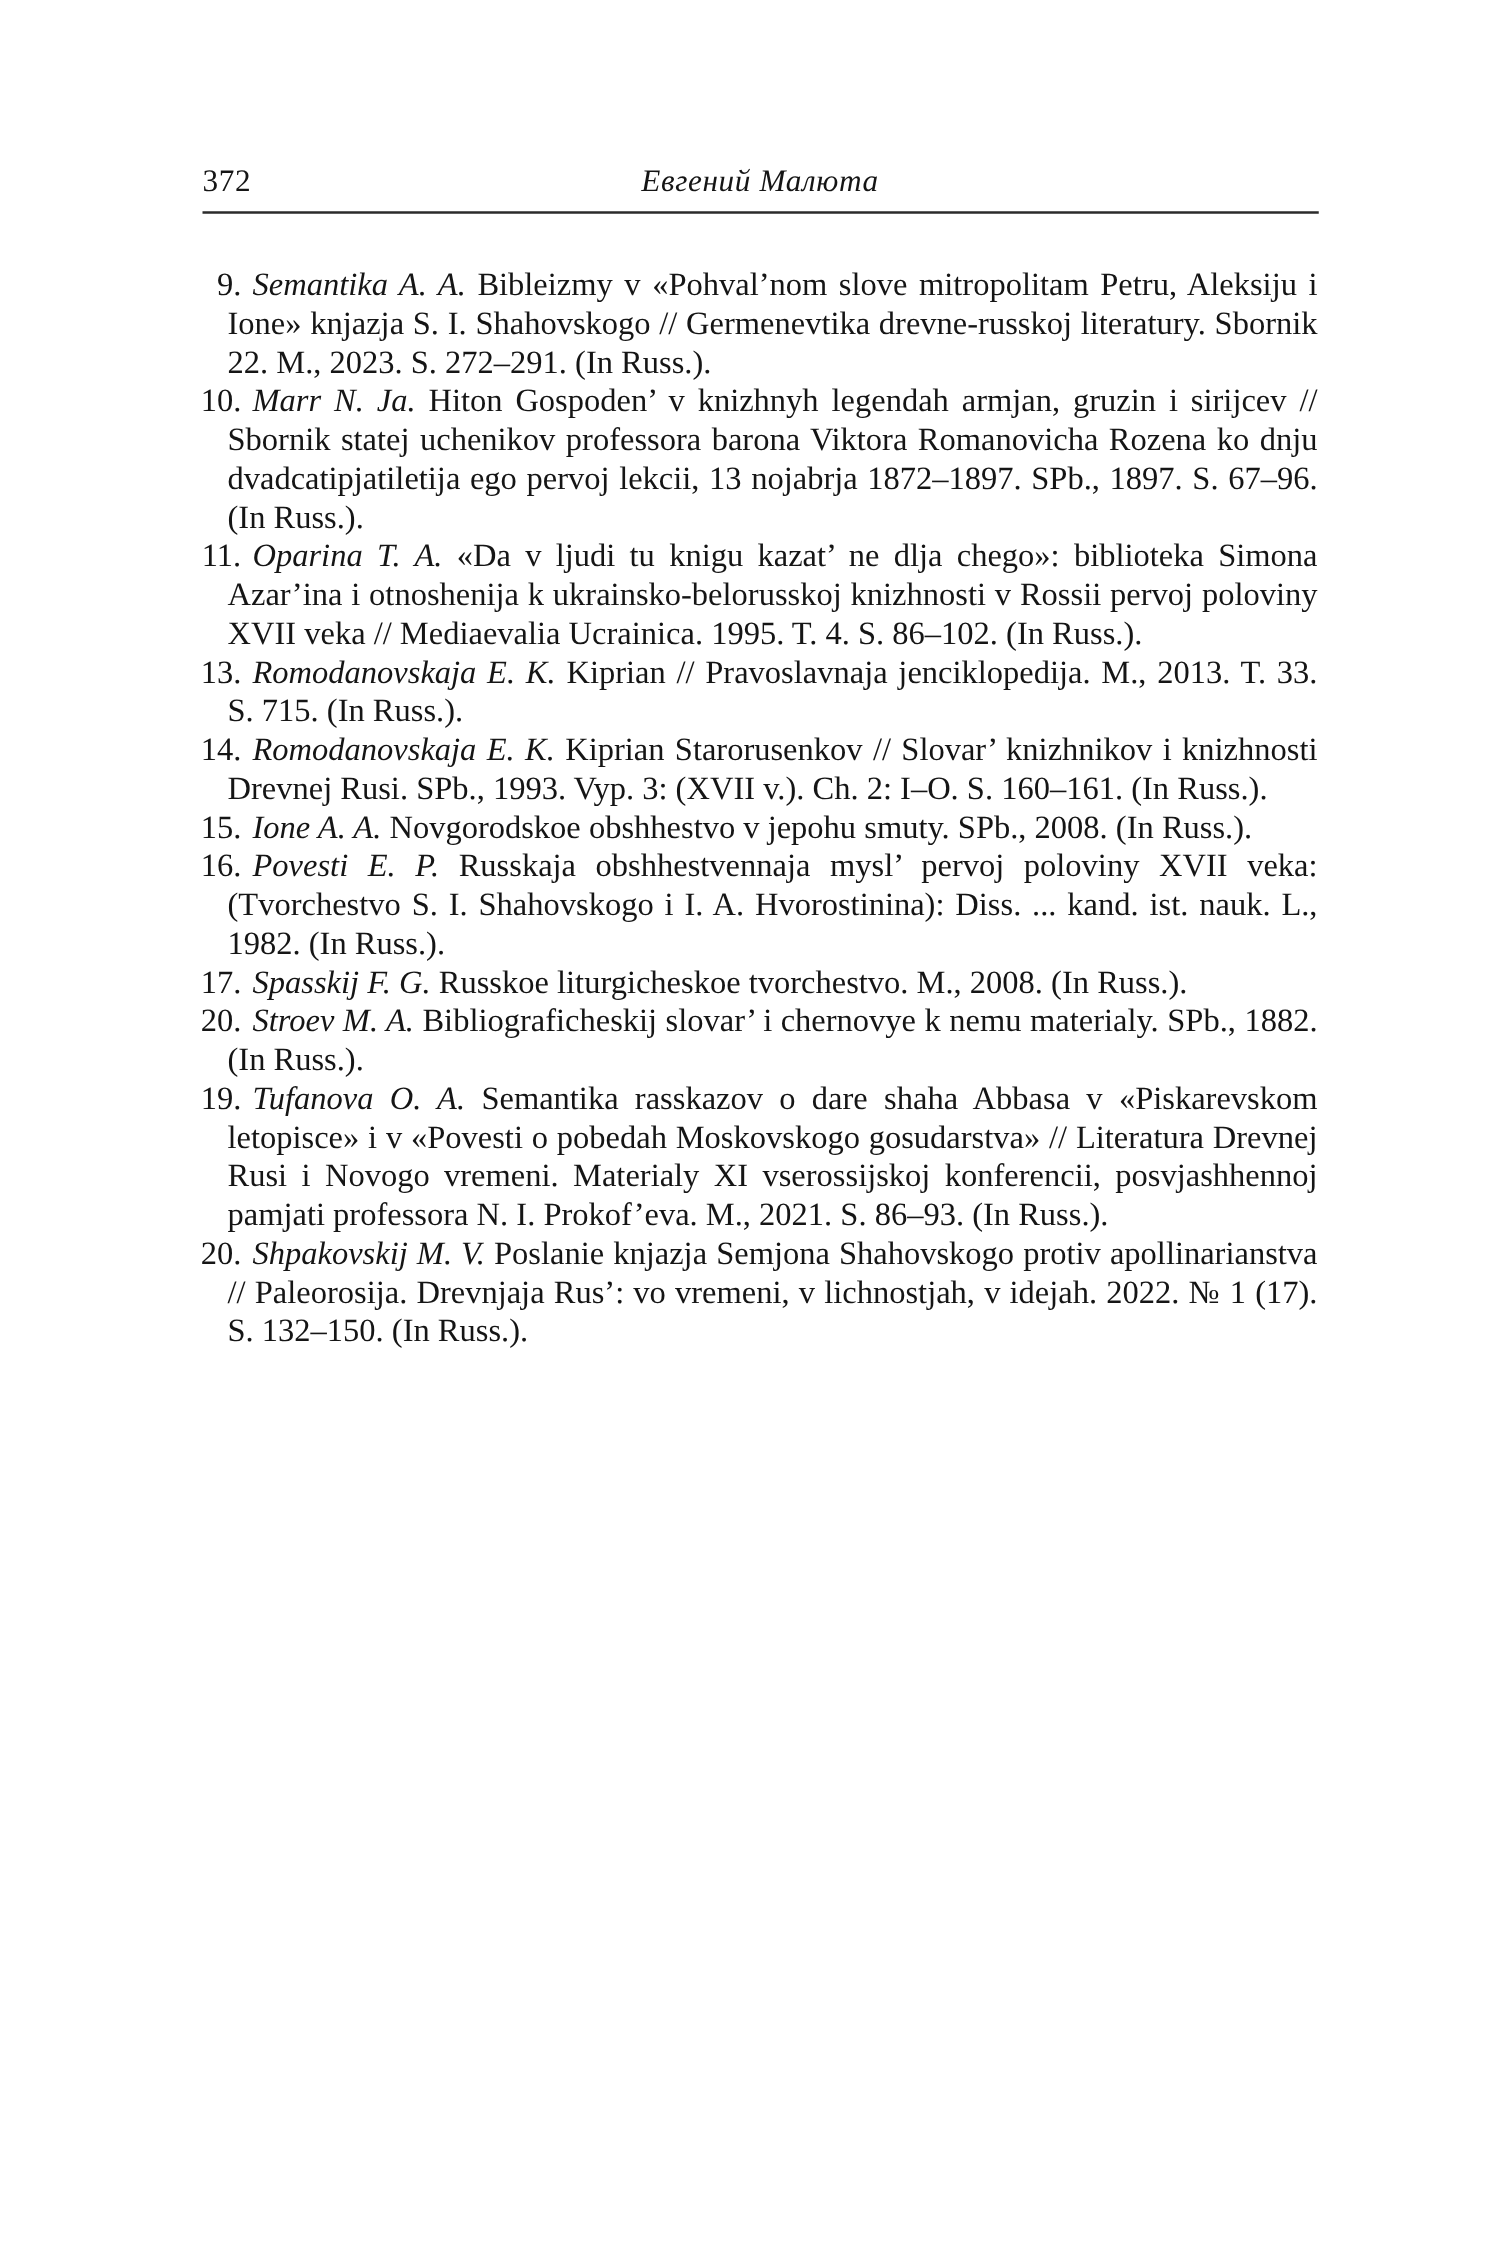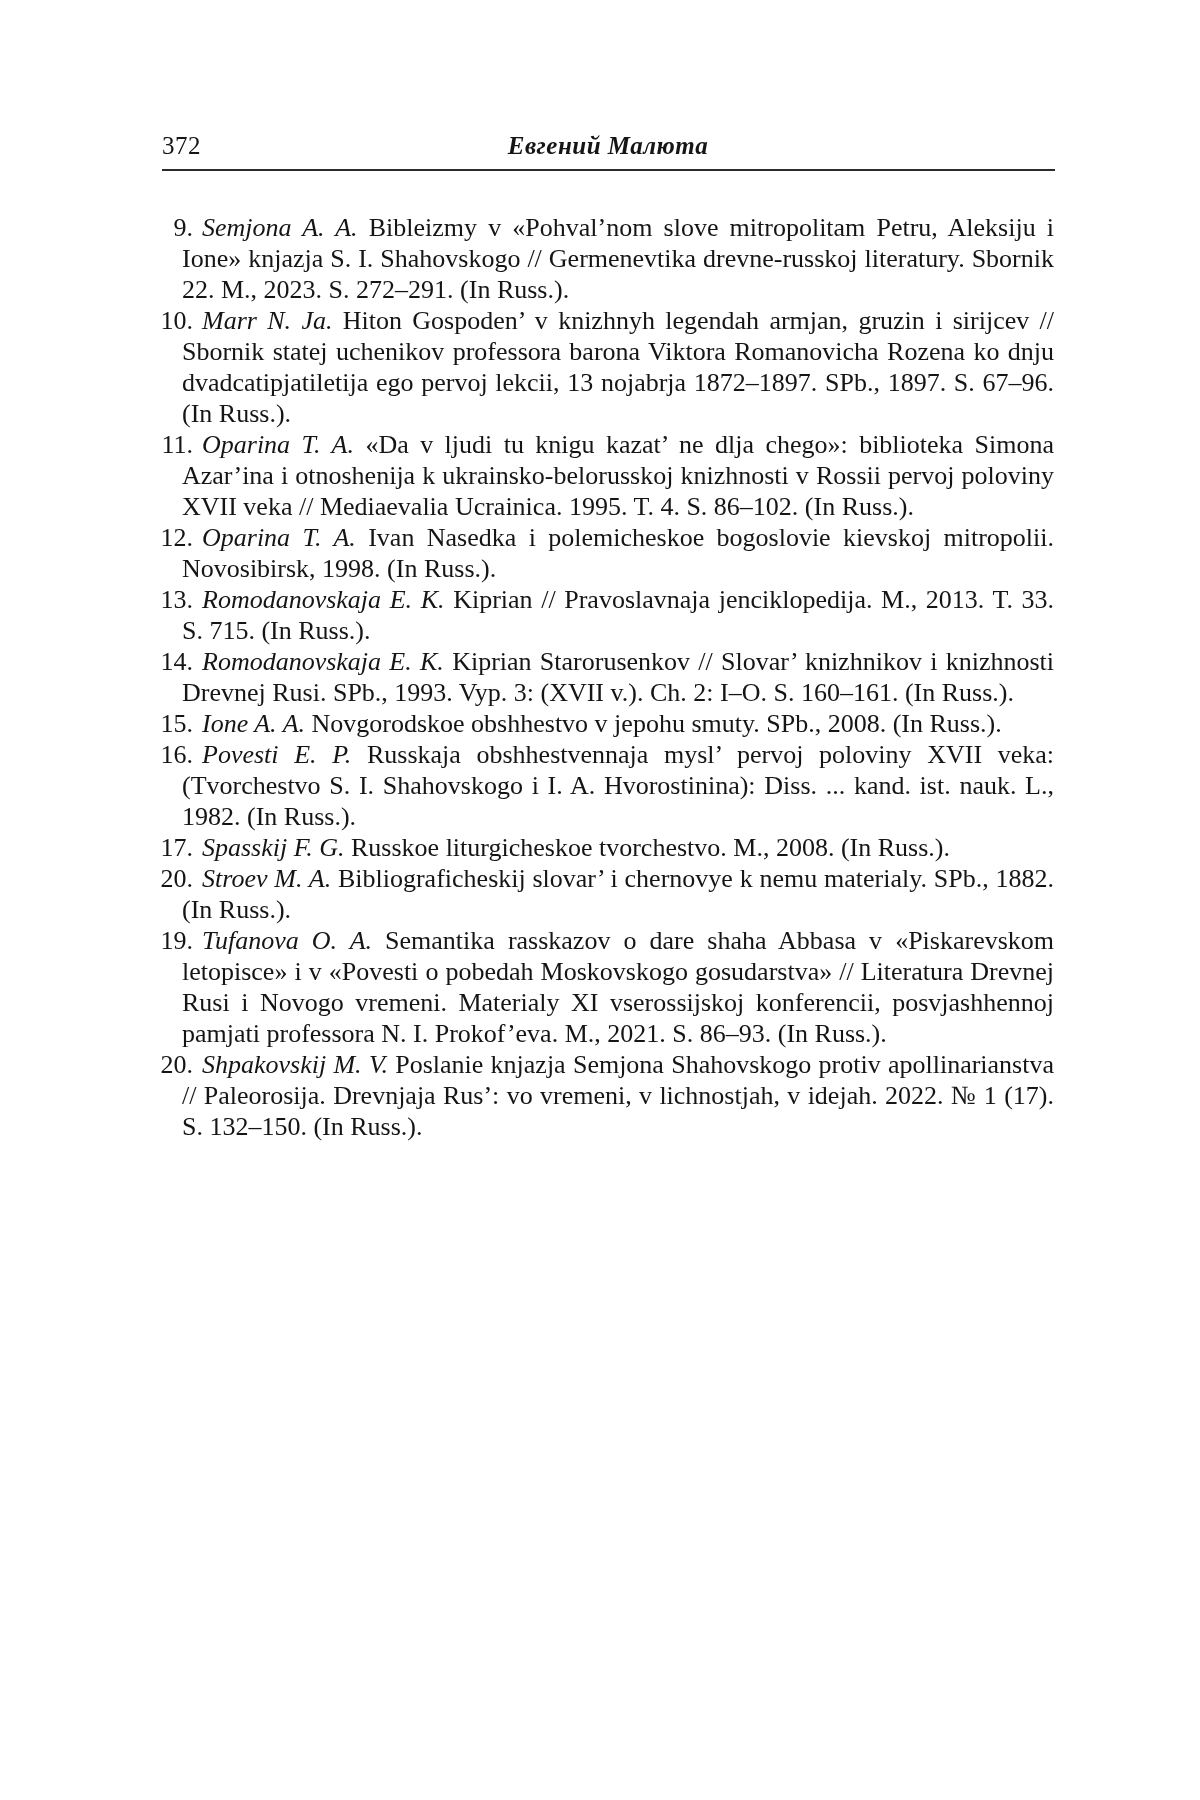--- a/index.html
+++ b/index.html
@@ -25,21 +25,20 @@
     position:absolute;
     left:0; top:0;
     letter-spacing:0.5px;
   }
   .running-title{
     position:absolute;
     left:0; right:0;
     text-align:center;
     font-style:italic;
     letter-spacing:0.5px;
-    font-weight:bold;
   }
   .rule{
     position:absolute;
     top:169px;
     left:162px;
     width:893px;
     height:2px;
     background:#2b2b2b;
   }
   .refs{
@@ -71,24 +70,23 @@
 
 <div class="page">
   <header class="running-head">
     <span class="pageno">372</span>
     <span class="running-title">Евгений Малюта</span>
   </header>
 
   <div class="rule"></div>
 
   <section class="refs">
-      <div class="entry"><span class="num">9.</span><span class="author">Semjona A. A.</span> <span>Bibleizmy v «Pohval’nom slove mitropolitam Petru, Aleksiju i Ione» knjazja S. I. Shahovskogo // Germenevtika drevne-russkoj literatury. Sbornik 22. M., 2023. S. 272–291. (In Russ.).</span></div>
+      <div class="entry"><span class="num">9.</span><span class="author">Semantika A. A.</span> <span>Bibleizmy v «Pohval’nom slove mitropolitam Petru, Aleksiju i Ione» knjazja S. I. Shahovskogo // Germenevtika drevne-russkoj literatury. Sbornik 22. M., 2023. S. 272–291. (In Russ.).</span></div>
       <div class="entry"><span class="num">10.</span><span class="author">Marr N. Ja.</span> <span>Hiton Gospoden’ v knizhnyh legendah armjan, gruzin i sirijcev // Sbornik statej uchenikov professora barona Viktora Romanovicha Rozena ko dnju dvadcatipjatiletija ego pervoj lekcii, 13 nojabrja 1872–1897. SPb., 1897. S. 67–96. (In Russ.).</span></div>
       <div class="entry"><span class="num">11.</span><span class="author">Oparina T. A.</span> <span>«Da v ljudi tu knigu kazat’ ne dlja chego»: biblioteka Simona Azar’ina i otnoshenija k ukrainsko-belorusskoj knizhnosti v Rossii pervoj poloviny XVII veka // Mediaevalia Ucrainica. 1995. T. 4. S. 86–102. (In Russ.).</span></div>
-      <div class="entry"><span class="num">12.</span><span class="author">Oparina T. A.</span> <span>Ivan Nasedka i polemicheskoe bogoslovie kievskoj mitropolii. Novosibirsk, 1998. (In Russ.).</span></div>
       <div class="entry"><span class="num">13.</span><span class="author">Romodanovskaja E. K.</span> <span>Kiprian // Pravoslavnaja jenciklopedija. M., 2013. T. 33. S. 715. (In Russ.).</span></div>
       <div class="entry"><span class="num">14.</span><span class="author">Romodanovskaja E. K.</span> <span>Kiprian Starorusenkov // Slovar’ knizhnikov i knizhnosti Drevnej Rusi. SPb., 1993. Vyp. 3: (XVII v.). Ch. 2: I–O. S. 160–161. (In Russ.).</span></div>
       <div class="entry"><span class="num">15.</span><span class="author">Ione A. A.</span> <span>Novgorodskoe obshhestvo v jepohu smuty. SPb., 2008. (In Russ.).</span></div>
       <div class="entry"><span class="num">16.</span><span class="author">Povesti E. P.</span> <span>Russkaja obshhestvennaja mysl’ pervoj poloviny XVII veka: (Tvorchestvo S. I. Shahovskogo i I. A. Hvorostinina): Diss. ... kand. ist. nauk. L., 1982. (In Russ.).</span></div>
       <div class="entry"><span class="num">17.</span><span class="author">Spasskij F. G.</span> <span>Russkoe liturgicheskoe tvorchestvo. M., 2008. (In Russ.).</span></div>
       <div class="entry"><span class="num">20.</span><span class="author">Stroev M. A.</span> <span>Bibliograficheskij slovar’ i chernovye k nemu materialy. SPb., 1882. (In Russ.).</span></div>
       <div class="entry"><span class="num">19.</span><span class="author">Tufanova O. A.</span> <span>Semantika rasskazov o dare shaha Abbasa v «Piskarevskom letopisce» i v «Povesti o pobedah Moskovskogo gosudarstva» // Literatura Drevnej Rusi i Novogo vremeni. Materialy XI vserossijskoj konferencii, posvjashhennoj pamjati professora N. I. Prokof’eva. M., 2021. S. 86–93. (In Russ.).</span></div>
       <div class="entry"><span class="num">20.</span><span class="author">Shpakovskij M. V.</span> <span>Poslanie knjazja Semjona Shahovskogo protiv apollinarianstva // Paleorosija. Drevnjaja Rus’: vo vremeni, v lichnostjah, v idejah. 2022. № 1 (17). S. 132–150. (In Russ.).</span></div>
     </section>
 </div>

